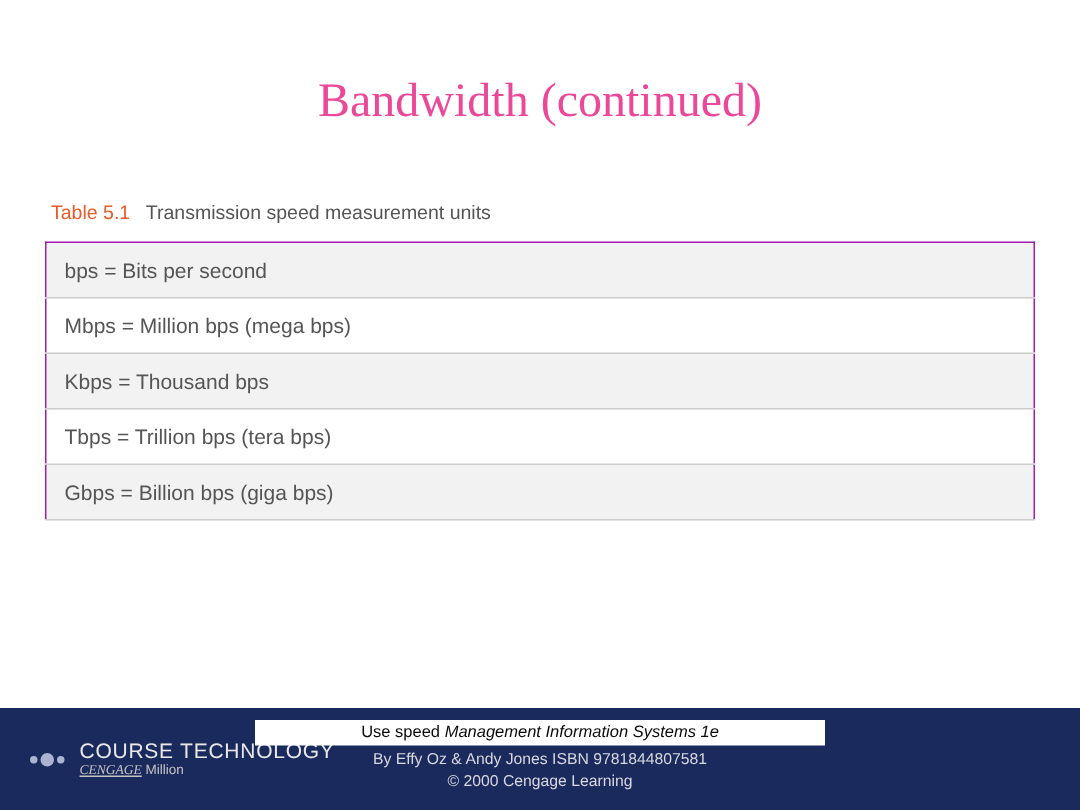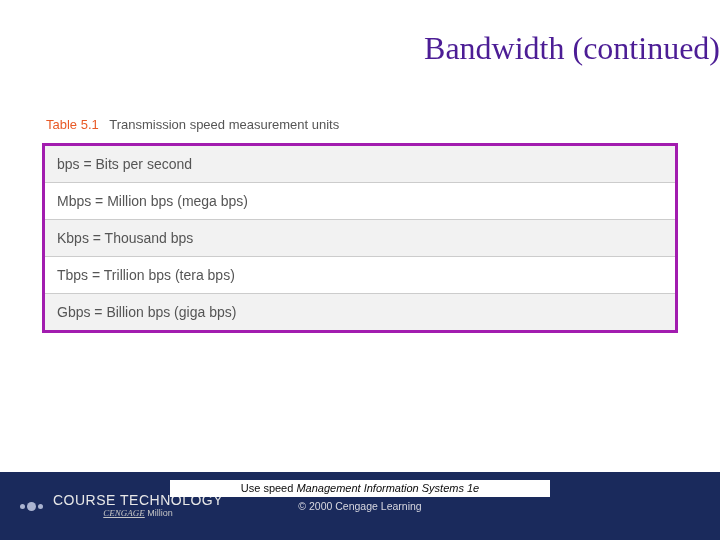--- a/index.html
+++ b/index.html
@@ -12,46 +12,46 @@
       height: 540px;
       background: #ffffff;
       font-family: Arial, sans-serif;
       position: relative;
       overflow: hidden;
     }
     .slide-title {
       font-family: 'Times New Roman', Times, serif;
       font-size: 32px;
       font-weight: normal;
-      text-align: right;
-      color: #4c1d95;
-      padding-top: 30px;
+      text-align: center;
+      color: #ec4899;
+      padding-top: 48px;
       padding-bottom: 40px;
     }
     .table-container {
-      margin: 0 42px;
+      margin: 0 30px;
     }
     .table-header {
       padding: 8px 0 10px 4px;
     }
     .table-label {
       color: #e85a27;
       font-size: 13px;
       font-weight: normal;
     }
     .table-caption {
       color: #555;
       font-size: 13px;
       font-weight: normal;
       margin-left: 6px;
     }
     .data-table {
       width: 100%;
       border-collapse: collapse;
-      border: 3px solid #a21caf;
+      border: 1px solid #a21caf;
       padding-left: 31px;
     }
     .data-table tr {
       border-bottom: 1px solid #ccc;
     }
     .data-table tr:nth-child(odd) td {
       background: #f2f2f2;
     }
     .data-table tr:nth-child(even) td {
       background: #fff;
@@ -88,21 +88,20 @@
       background: #aab3d0;
       border-radius: 50%;
     }
     .dot.big {
       width: 9px;
       height: 9px;
     }
     .logo-text {
       color: #e8e8e8;
       line-height: 1.1;
-      text-align: center;
     }
     .logo-main {
       font-size: 14px;
       letter-spacing: 0.5px;
     }
     .logo-sub {
       font-size: 9px;
       color: #c5c5c5;
     }
     .logo-sub .cengage {
@@ -176,15 +175,16 @@
       <div class="logo-main">COURSE TECHNOLOGY</div>
       <div class="logo-sub">
         <span class="cengage">CENGAGE</span><span> Million</span>
       </div>
     </div>
   </div>
   <div class="footer-center">
     <div class="footer-use">
       <span>Use speed </span><span class="italic">Management Information Systems 1e</span>
     </div>
+    <div class="footer-meta">By Effy Oz &amp; Andy Jones ISBN 9781844807581</div>
     <div class="footer-meta">© 2000 Cengage Learning</div>
   </div>
 </div>
 
 </body></html>

